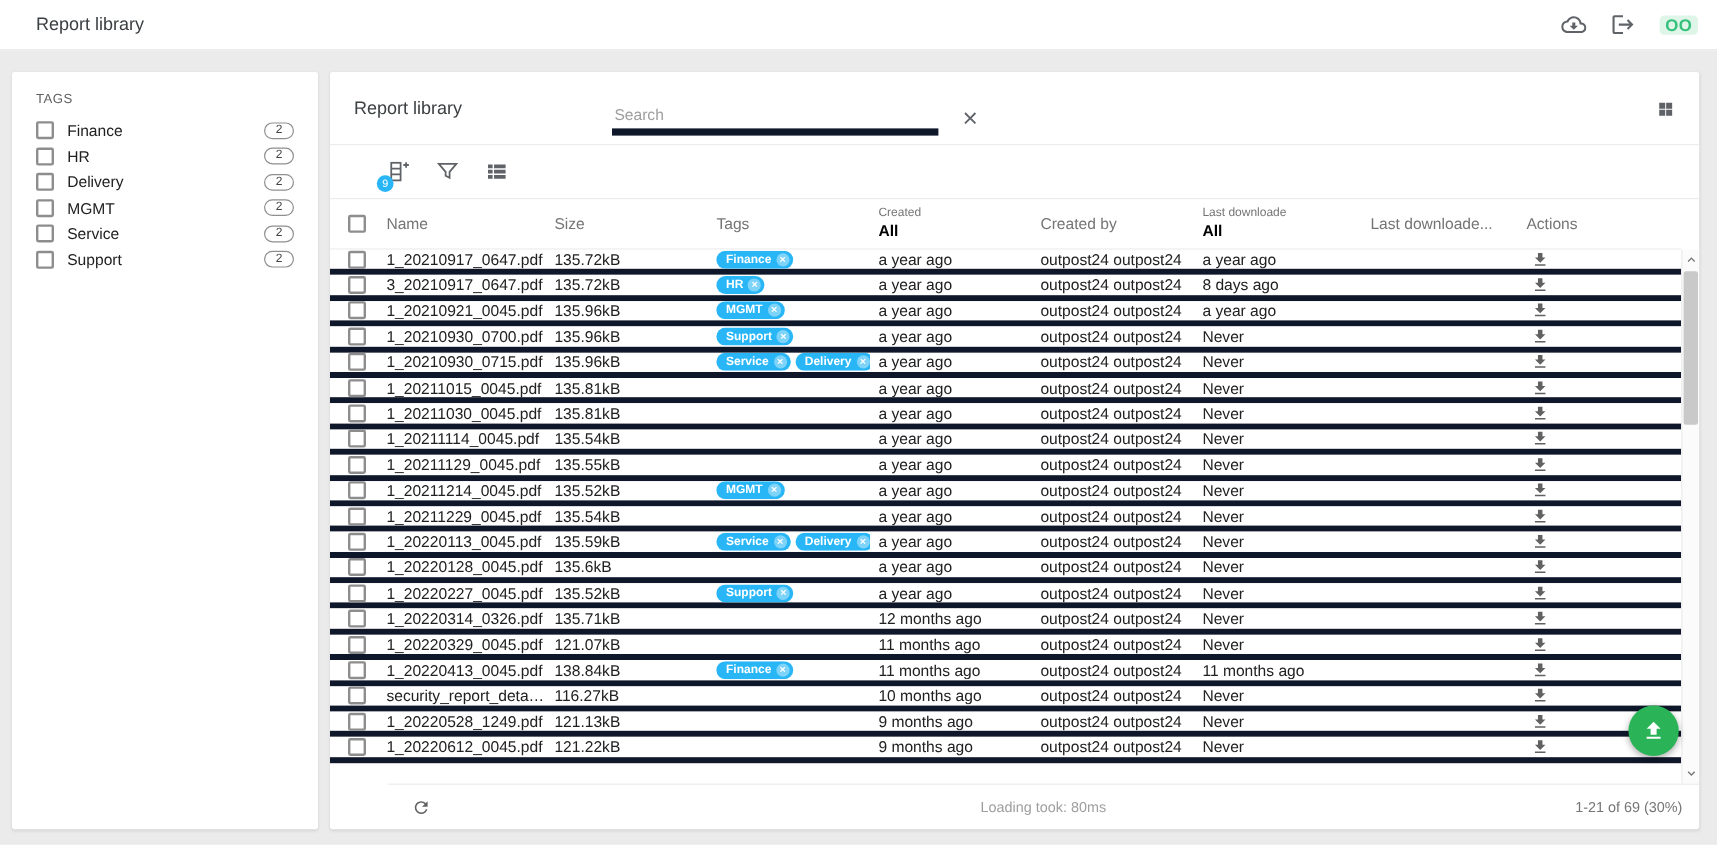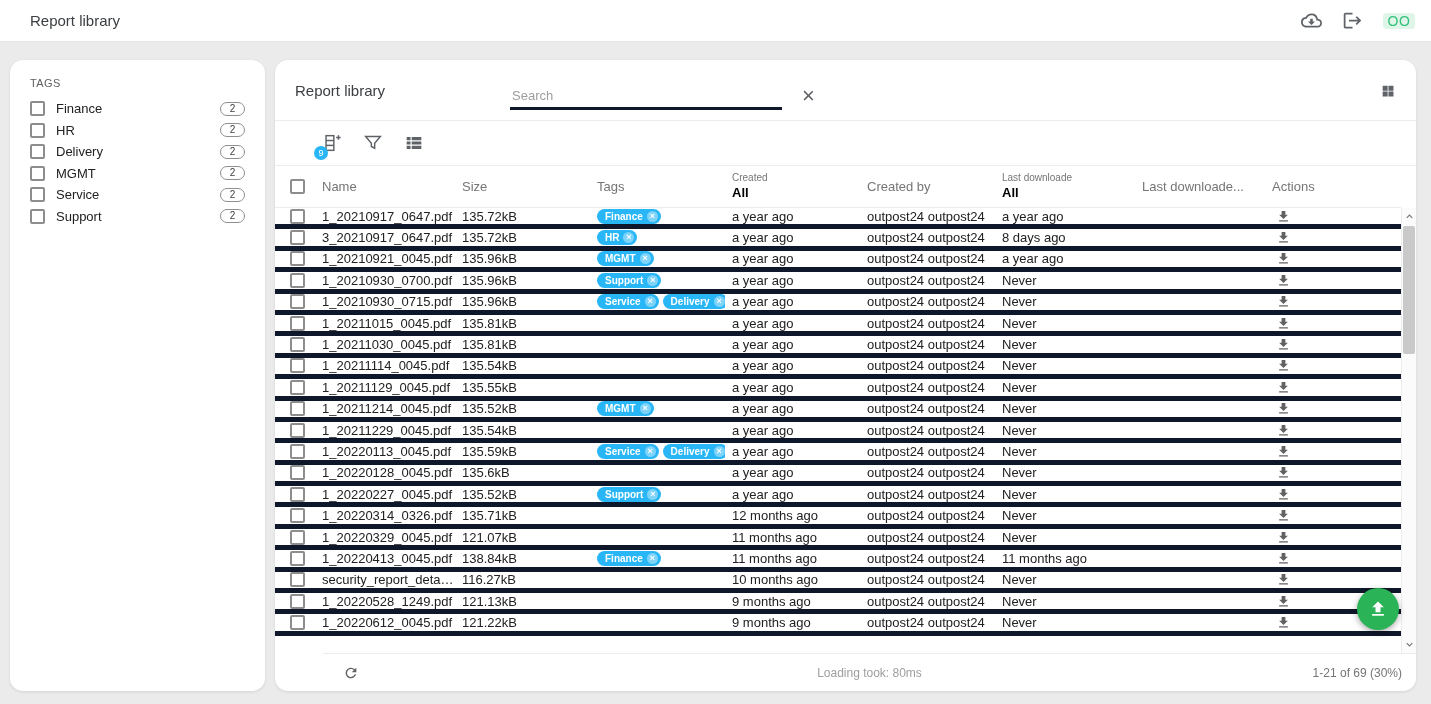--- a/index.html
+++ b/index.html
@@ -8,43 +8,43 @@
 
   
   .topbar { height:42px; background:#fff; border-bottom:1px solid #e6e6e6;
             display:flex; align-items:center; justify-content:space-between; padding:0 16px 0 30px; }
   .topbar-title { font-size:15px; color:#3c4043; }
   .topbar-right { display:flex; align-items:center; gap:20px; }
   .tb-icon { display:inline-flex; cursor:pointer; }
   .tb-icon svg { width:21px; height:21px; display:block; }
   .avatar { width:32px; height:16px; border-radius:4px; background:var(--avatar-bg,#def5e7);
             color:var(--avatar-text,#35c07c); font-size:14px; display:flex; align-items:center;
-            justify-content:center; letter-spacing:.5px; cursor:pointer; }
+            justify-content:center; letter-spacing:.5px; cursor:pointer;font-weight:bold; }
 
   
   .layout { display:flex; gap:10px; padding:18px 15px 0 10px; }
-  .card { background:#fff; border-radius:13px; box-shadow:0 1px 3px rgba(0,0,0,.10); height:631px; }
+  .card { background:#fff; border-radius:2px; box-shadow:0 1px 3px rgba(0,0,0,.10); height:631px; }
 
   
   .sidebar { width:255px; flex:none; padding:17px 20px; }
   .sidebar-title { font-size:11px; color:#616161; letter-spacing:.4px; margin-bottom:9px; }
   .tag-item { display:flex; align-items:center; height:21.5px; cursor:pointer; }
   .checkbox { width:15px; height:15px; border:2px solid #8d8d8d; border-radius:2px; background:#fff;
               flex:none; display:inline-block; }
   .tag-label { font-size:13px; color:#212121; margin-left:11px; flex:1; }
   .tag-count { font-size:10px; color:#424242; border:1px solid #8f8f8f; border-radius:9px;
                min-width:25px; height:14px; line-height:12px; text-align:center; }
 
   
   .panel { flex:1; position:relative; display:flex; flex-direction:column; }
   .panel-header { height:61px; position:relative; display:flex; align-items:center;
                   border-bottom:1px solid #ececec; flex:none; }
   .panel-title { font-size:15px; color:#3c4043; margin-left:20px; }
   .search-wrap { position:absolute; left:235px; top:24px; display:flex; align-items:flex-end; }
-  .search-input { width:272px; border:none; border-bottom:3px solid #0f172a; font-size:13px;
+  .search-input { width:272px; border:none; border-bottom:6px solid #0f172a; font-size:13px;
                   padding:4px 2px; outline:none; font-family:inherit; color:#1d4ed8; background:transparent; }
   .search-input::placeholder { color:#9e9e9e; }
   .close-x { font-size:22px; color:#5f6368; margin-left:20px; line-height:1; padding-bottom:3px;
              cursor:pointer; font-weight:normal; }
   .grid-icon { position:absolute; right:20px; top:23px; cursor:pointer; }
   .grid-icon svg { width:16px; height:16px; }
 
   .toolbar { height:45px; display:flex; align-items:center; padding-left:46px; gap:19px;
              border-bottom:1px solid #ececec; flex:none; }
   .tool { position:relative; display:inline-flex; cursor:pointer; }

